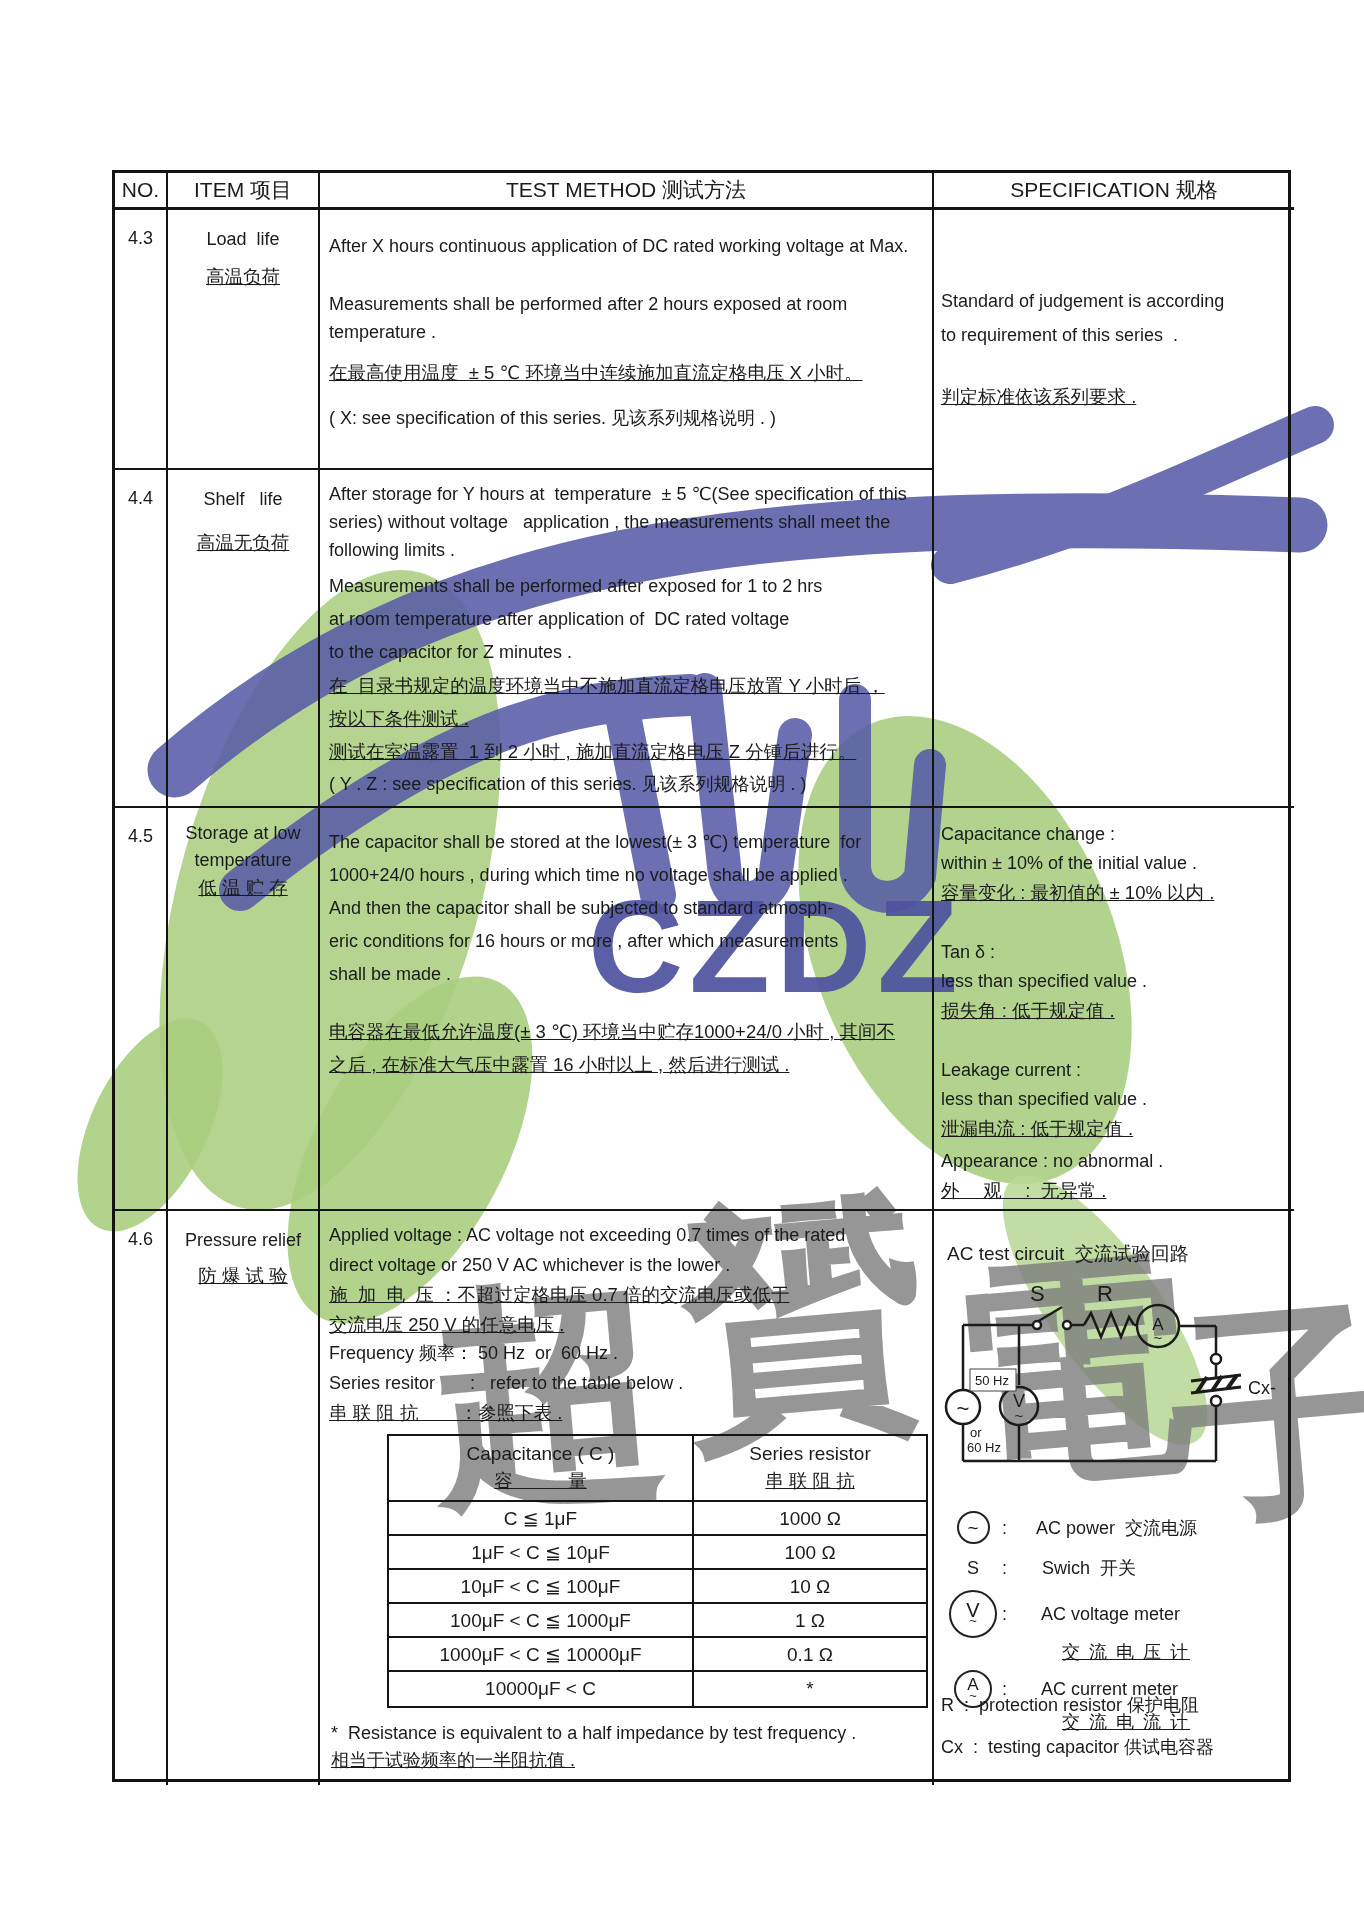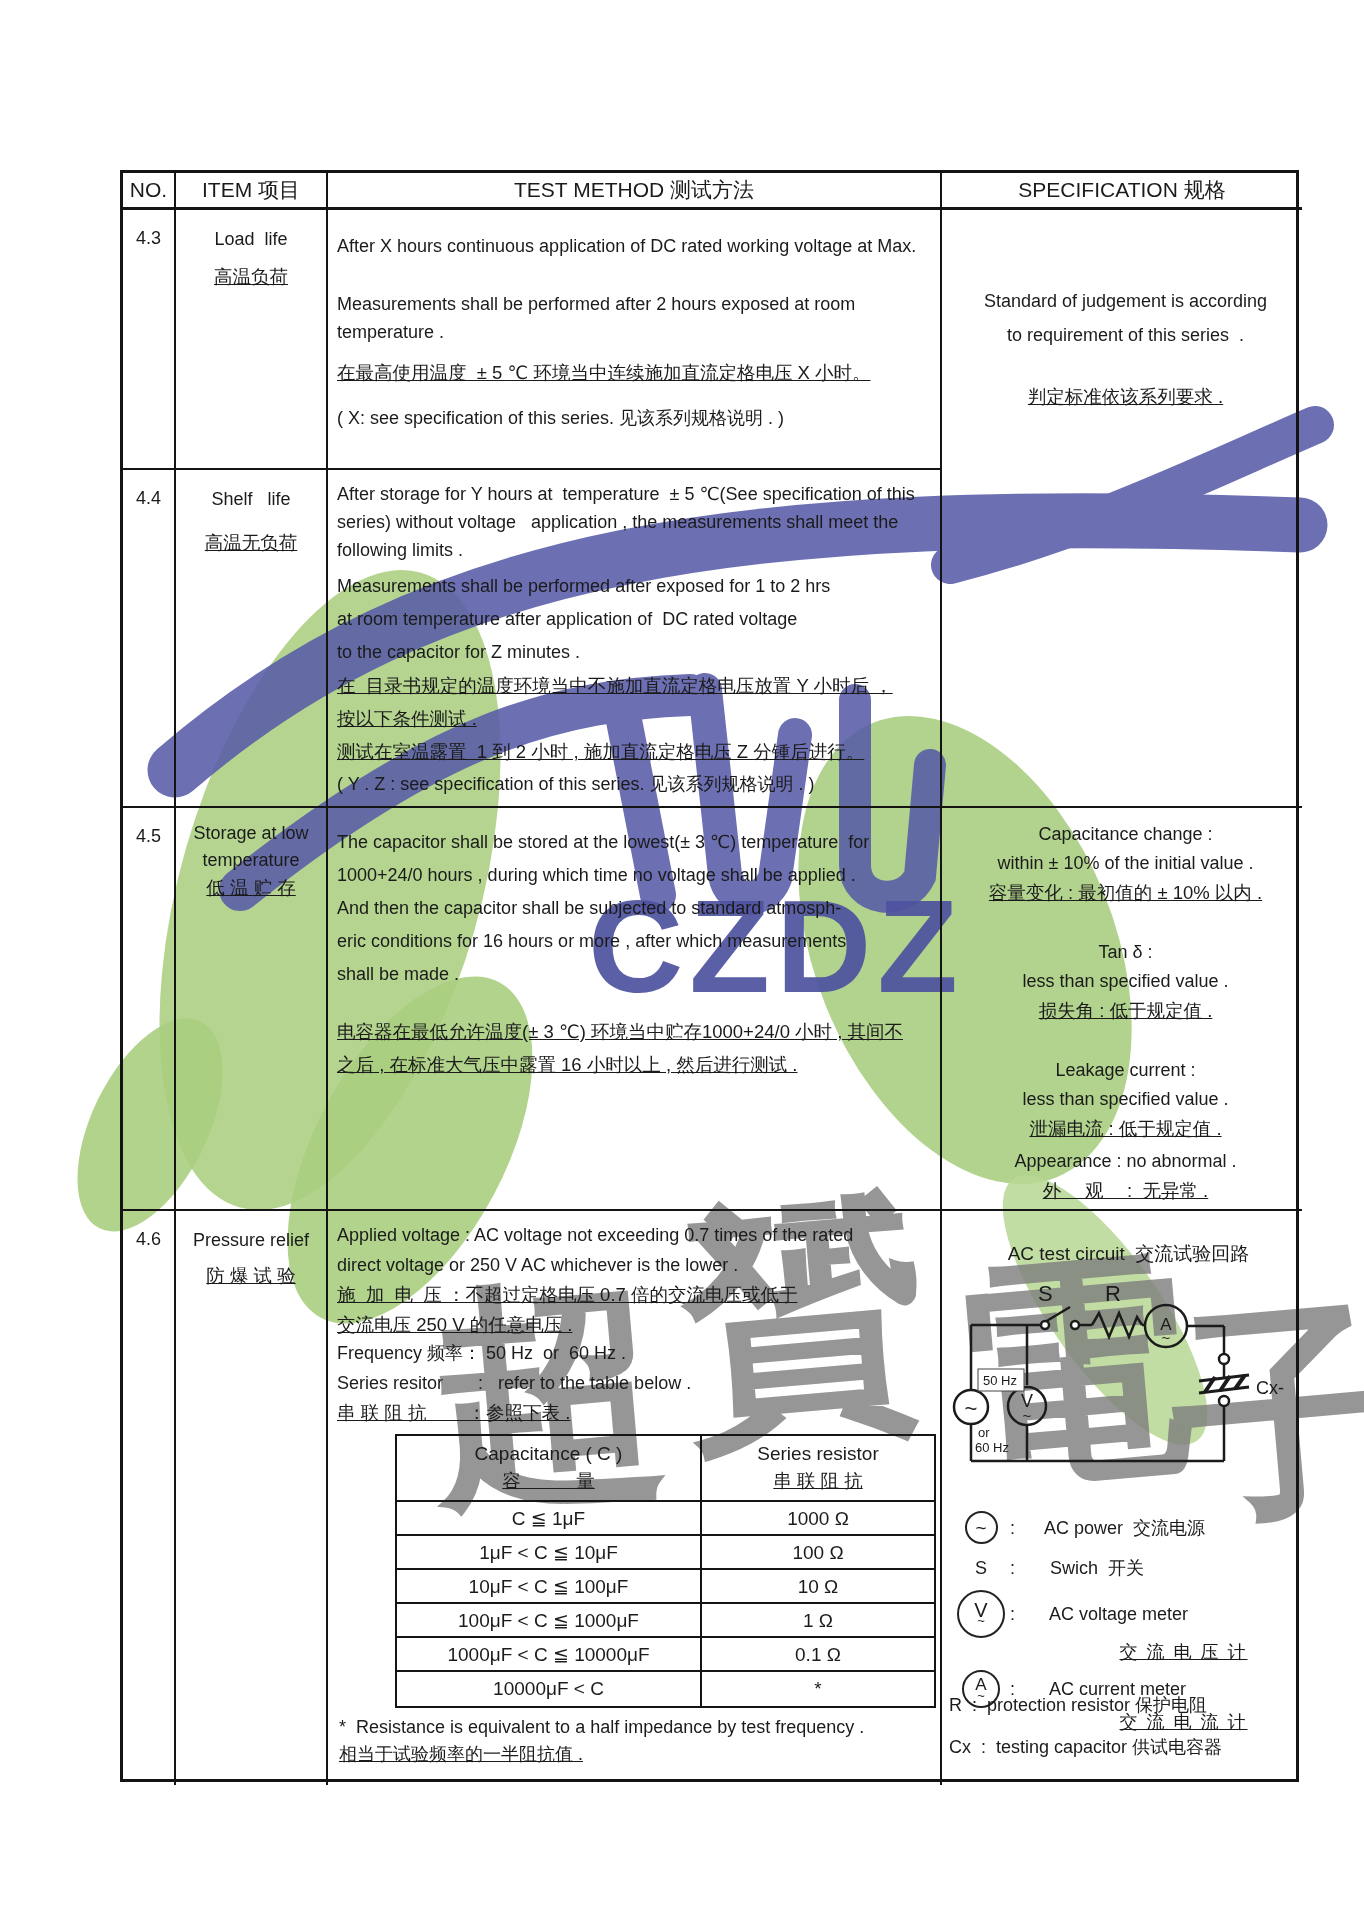--- a/index.html
+++ b/index.html
@@ -2,36 +2,36 @@
 <html><head>
 <meta charset="utf-8">
 <style>
   html,body{margin:0;padding:0;}
   body{
     width:1364px;height:1930px;background:#ffffff;position:relative;overflow:hidden;
     font-family:"Liberation Sans","DejaVu Sans",sans-serif;color:#1b1b1b;
   }
   .wm{position:absolute;left:0;top:0;width:1364px;height:1930px;z-index:0;pointer-events:none;}
   .tbl{
-    position:absolute;left:120px;top:170px;width:1179px;height:1612px;z-index:1;
+    position:absolute;left:112px;top:170px;width:1179px;height:1612px;z-index:1;
     display:grid;box-sizing:border-box;border:3px solid #141414;
     grid-template-columns:53px 152px 614px 360px;
     grid-template-rows:37px 260px 338px 403px 574px;
   }
   .c{box-sizing:border-box;border-right:2px solid #141414;border-bottom:2px solid #141414;position:relative;background:transparent;}
   .c.lastcol{border-right:none;}
   .c.lastrow{border-bottom:none;}
   .hd{display:flex;align-items:center;justify-content:center;font-size:21px;border-bottom:3px solid #141414;}
   .noc{text-align:center;padding-top:14px;font-size:20px;}
   .itemc{text-align:center;padding-top:14px;font-size:19px;}
   .itemc .ln{line-height:30px;}
   .ln{white-space:pre;font-size:18px;line-height:28px;}
   .cn{font-size:18.5px;text-decoration:underline;}
   .methc{padding:0 0 0 9px;}
-  .specc{padding:0 0 0 7px;text-align:center;}
+  .specc{padding:0 0 0 7px;}
   .m43 .ln:nth-child(1){margin-top:22px;}
   .m43 .g1{margin-top:30px;}
   .m43 .g2{margin-top:12px;line-height:30px;}
   .m43 .g3{margin-top:15px;line-height:30px;}
   .m44 .ln:nth-child(1){margin-top:10px;}
   .sp{line-height:33px;}
   .spec4344 .ln{line-height:34px;}
   .spec4344 .ln:nth-child(1){margin-top:74px;}
   .spec4344 .gap{margin-top:28px;}
   .m45 .ln{line-height:33px;}
@@ -45,21 +45,21 @@
   .itbl{
     display:grid;grid-template-columns:305px 232px;margin:6px 0 0 58px;
     box-sizing:border-box;border:2px solid #141414;width:541px;
   }
   .itc{box-sizing:border-box;text-align:center;font-size:19px;border-right:2px solid #141414;border-bottom:2px solid #141414;}
   .itc.last{border-right:none;}
   .itc.bot{border-bottom:none;}
   .ith{padding:4px 0 6px 0;line-height:27px;}
   .itv{height:34px;line-height:34px;}
   .fn{white-space:pre;font-size:18px;line-height:27px;margin-left:2px;}
-  .fn1{margin-top:6px;}
+  .fn1{margin-top:12px;}
   .s46title{white-space:pre;font-size:19px;margin:30px 0 0 6px;}
   .circuit{position:absolute;left:0;top:66px;}
   .legend{position:absolute;left:10px;top:300px;width:345px;}
   .lgrow{display:flex;align-items:center;}
   .lgsym{width:58px;display:flex;justify-content:center;align-items:center;flex:none;}
   .lgtxt{white-space:pre;font-size:18px;}
   .lgtxt2{white-space:pre;font-size:18px;margin:2px 0 6px 118px;letter-spacing:2px;}
   .symc{display:inline-flex;flex-direction:column;align-items:center;justify-content:center;border:2px solid #222;border-radius:50%;line-height:1;}
   .sym-ac{width:29px;height:29px;font-size:19px;}
   .sym-v{width:44px;height:44px;font-size:20px;}

